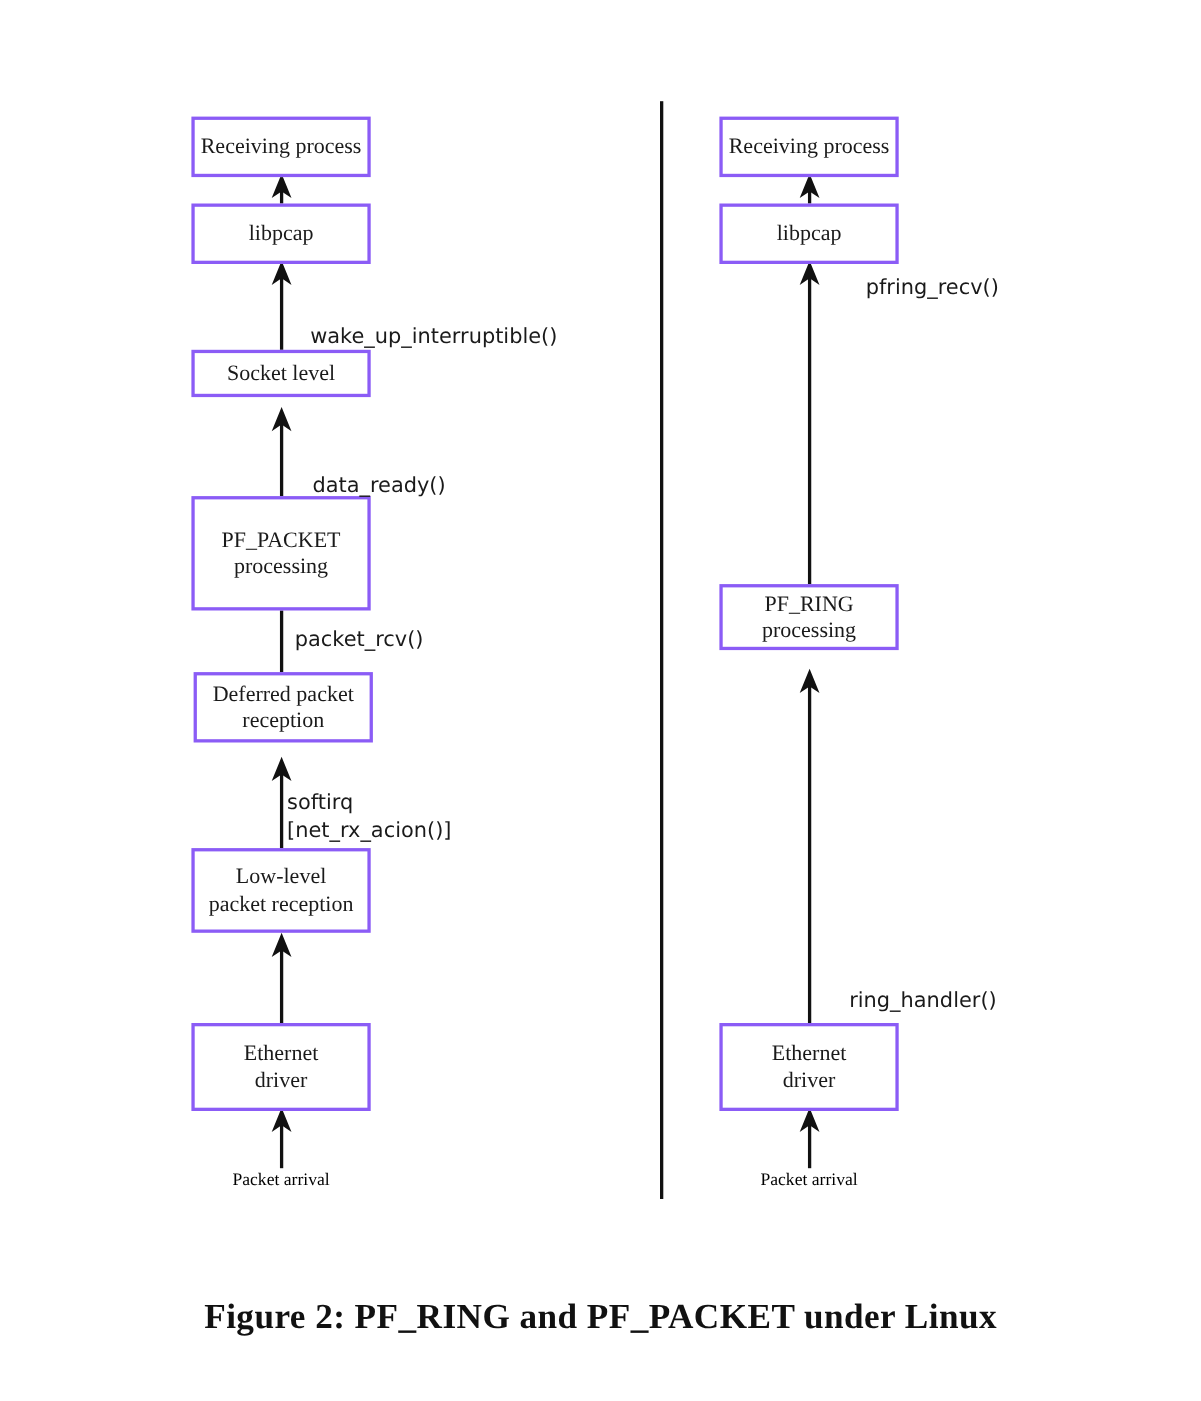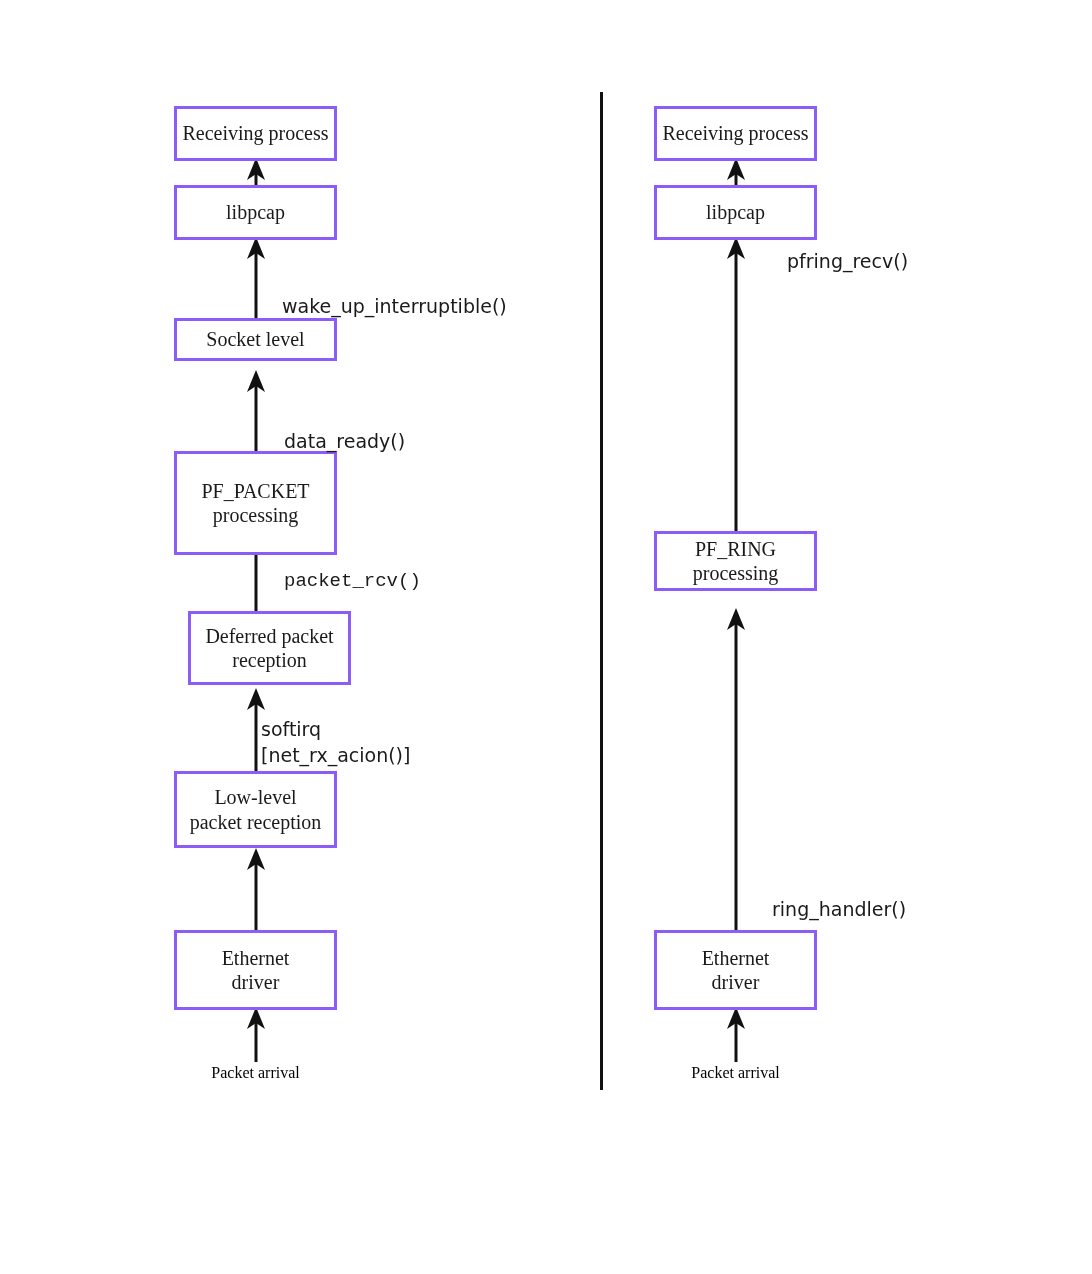--- a/index.html
+++ b/index.html
@@ -133,23 +133,23 @@
     <span class="l2">processing</span>
   </div>
 
   <div class="arrow" style="left:243px; top:528px; width:26px; height:85px;">
     <svg width="26" height="85" viewBox="0 0 26 85">
       <line x1="13" y1="85" x2="13" y2="12" stroke="#111111" stroke-width="3"></line>
       <path d="M13 0 L22 22 L13 16 L4 22 Z" fill="#111111"></path>
     </svg>
   </div>
 
-  <div class="calllabel" style="left:284px; top:568px;font-family:Liberation Mono, monospace;">packet_rcv()</div>
-
-  <div class="node" style="left:188px; top:611px; width:163px; height:74px;">
+  <div class="calllabel" style="left:268px; top:568px;">packet_rcv()</div>
+
+  <div class="node" style="left:176px; top:611px; width:163px; height:64px;">
     <span class="l1">Deferred packet</span>
     <span class="l2">reception</span>
   </div>
 
   <div class="arrow" style="left:243px; top:688px; width:26px; height:85px;">
     <svg width="26" height="85" viewBox="0 0 26 85">
       <line x1="13" y1="85" x2="13" y2="12" stroke="#111111" stroke-width="3"></line>
       <path d="M13 0 L22 22 L13 16 L4 22 Z" fill="#111111"></path>
     </svg>
   </div>
@@ -233,14 +233,15 @@
 
   <div class="arrow" style="left:723px; top:1007px; width:26px; height:55px;">
     <svg width="26" height="55" viewBox="0 0 26 55">
       <line x1="13" y1="55" x2="13" y2="12" stroke="#111111" stroke-width="3"></line>
       <path d="M13 0 L22 22 L13 16 L4 22 Z" fill="#111111"></path>
     </svg>
   </div>
 
   <div class="plainlabel" style="left:654px; top:1064px; width:163px;">Packet arrival</div>
 
+  <div class="caption" style="top:1178px;">Figure 2:  PF_RING and PF_PACKET under Linux</div>
 
 </div>
 
 </body></html>

